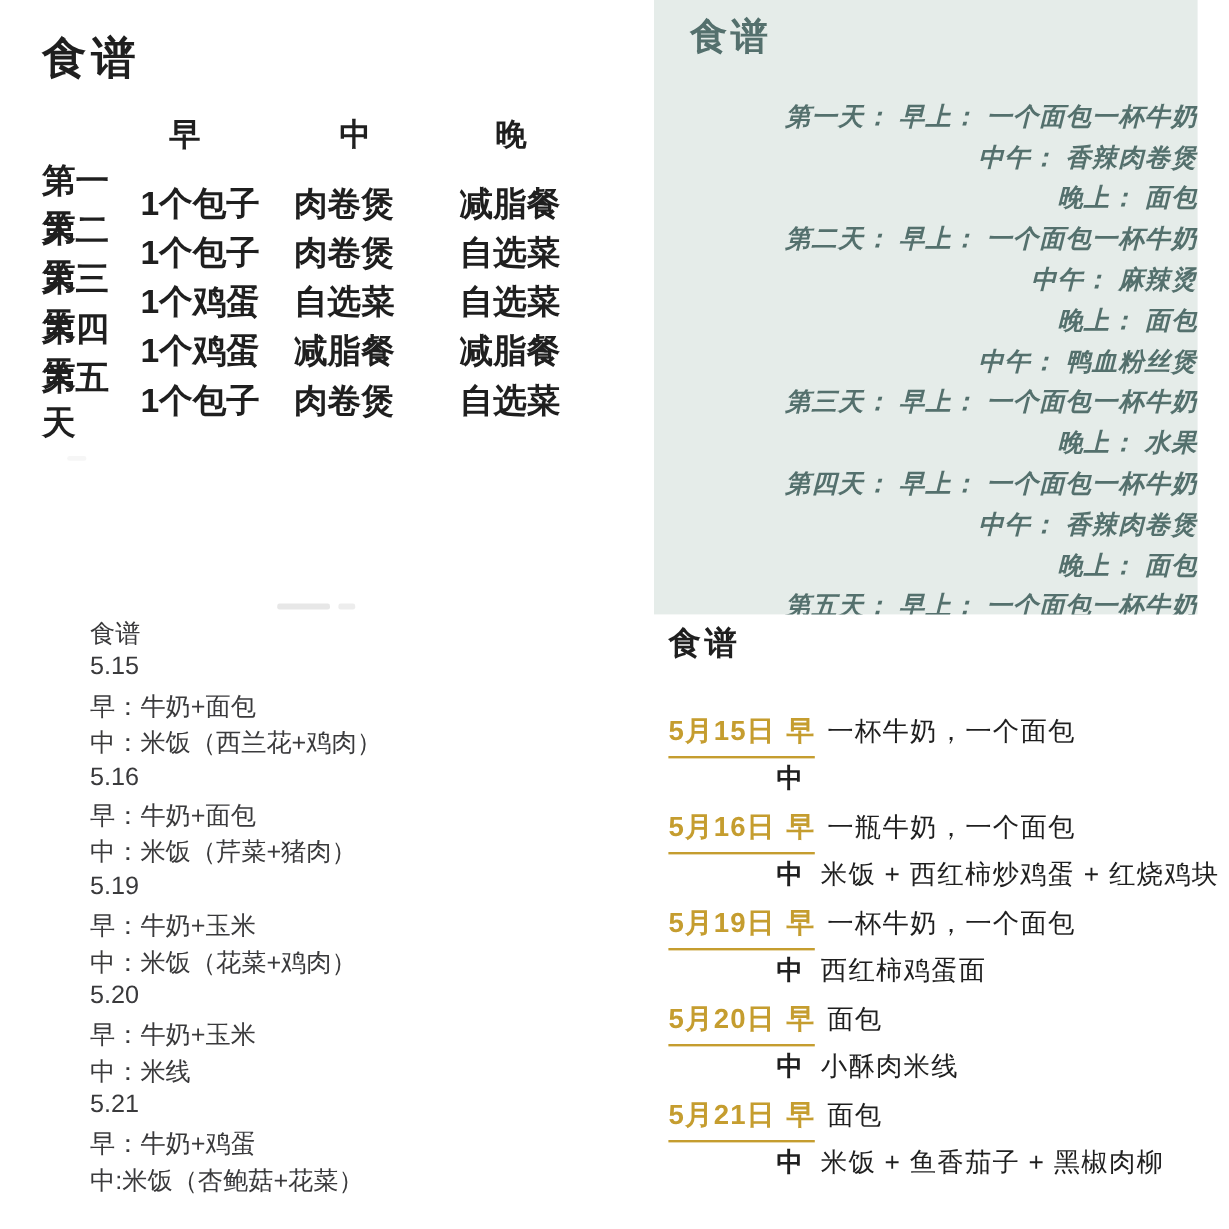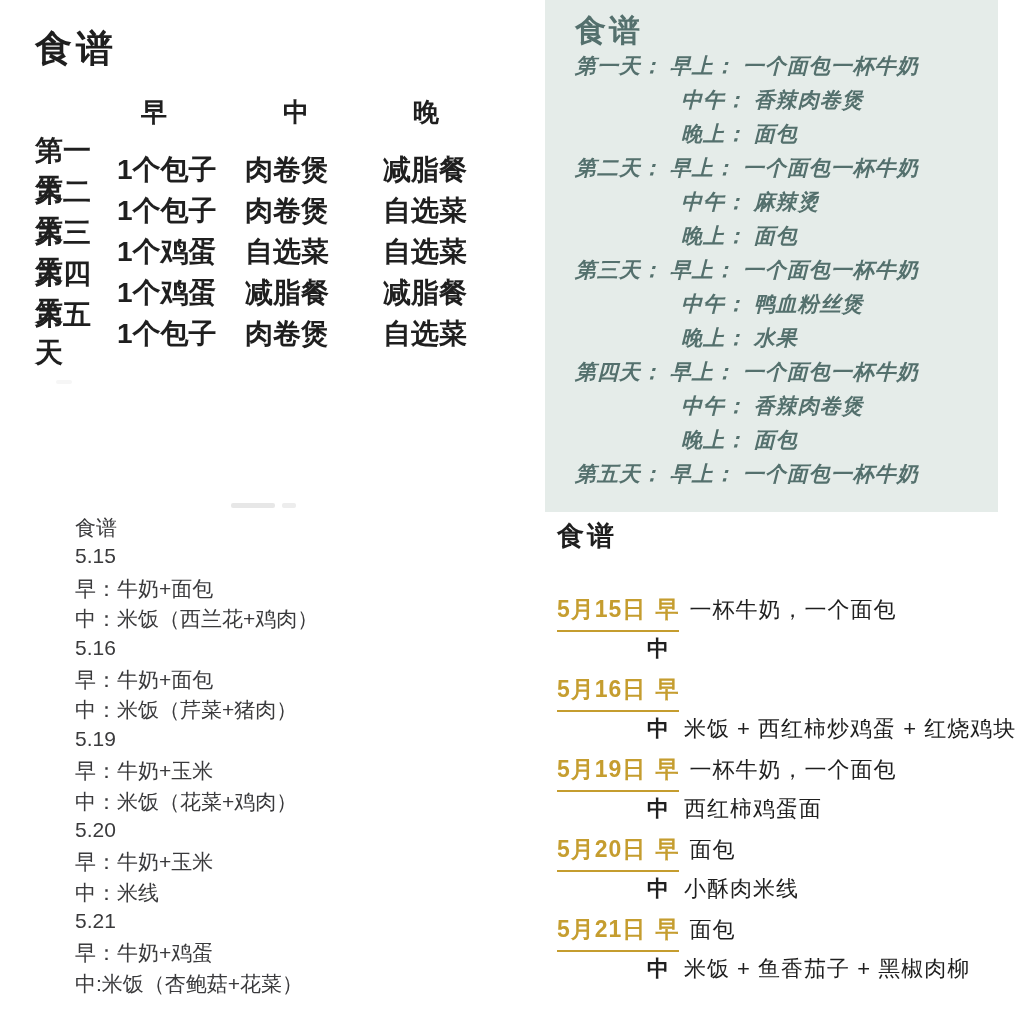--- a/index.html
+++ b/index.html
@@ -30,21 +30,21 @@
   
   .tr-panel{
     position:absolute;left:545px;top:0;width:453px;height:512px;
     background:var(--panel-bg,#e5ece9);overflow:hidden;
     color:var(--handwriting-teal,#54706d);
   }
   .tr-title{
     margin:10px 0 0 30px;font-size:31px;font-weight:800;letter-spacing:3px;
     font-family:"DejaVu Serif","Liberation Serif",serif;
   }
-  .tr-lines{}
+  .tr-lines{margin-top:31px;text-align:right;}
   .tr-line{
     height:34px;font-size:21px;font-weight:600;font-style:italic;
     letter-spacing:1px;white-space:nowrap;
   }
   .tr-line.ind0{margin-left:30px;}
   .tr-line.ind1{margin-left:136px;}
 
   
   .bl-panel{position:absolute;left:75px;top:514px;width:420px;}
   .bl-line{height:30.4px;font-size:21px;color:var(--notes-gray,#3a3a3c);white-space:nowrap;}
@@ -119,22 +119,22 @@
 
 <div class="tr-panel">
   <div class="tr-title">食谱</div>
   <div class="tr-lines" id="tr-lines">
       <div class="tr-line ind0">第一天： 早上： 一个面包一杯牛奶</div>
       <div class="tr-line ind1">中午： 香辣肉卷煲</div>
       <div class="tr-line ind1">晚上： 面包</div>
       <div class="tr-line ind0">第二天： 早上： 一个面包一杯牛奶</div>
       <div class="tr-line ind1">中午： 麻辣烫</div>
       <div class="tr-line ind1">晚上： 面包</div>
+      <div class="tr-line ind1">中午： 鸭血粉丝煲</div>
       <div class="tr-line ind0">第三天： 早上： 一个面包一杯牛奶</div>
-      <div class="tr-line ind1">中午： 鸭血粉丝煲</div>
       <div class="tr-line ind1">晚上： 水果</div>
       <div class="tr-line ind0">第四天： 早上： 一个面包一杯牛奶</div>
       <div class="tr-line ind1">中午： 香辣肉卷煲</div>
       <div class="tr-line ind1">晚上： 面包</div>
       <div class="tr-line ind0">第五天： 早上： 一个面包一杯牛奶</div>
     </div>
 </div>
 
 <div class="faded-mark fm1"></div>
 <div class="faded-mark fm2"></div>
@@ -166,20 +166,21 @@
         <span class="br-date"><span>5月15日</span><span class="br-slot">早</span></span>
         <span class="br-meal">一杯牛奶，一个面包</span>
       </div>
       <div class="br-row2">
         <span class="br-mid">中</span>
       </div>
     </div>
     <div class="br-entry">
       <div class="br-row1">
         <span class="br-date"><span>5月16日</span><span class="br-slot">早</span></span>
+        <span class="br-meal">一瓶牛奶，一个面包</span>
       </div>
       <div class="br-row2">
         <span class="br-mid">中</span>
         <span class="br-meal2">米饭 + 西红柿炒鸡蛋 + 红烧鸡块</span>
       </div>
     </div>
     <div class="br-entry">
       <div class="br-row1">
         <span class="br-date"><span>5月19日</span><span class="br-slot">早</span></span>
         <span class="br-meal">一杯牛奶，一个面包</span>

